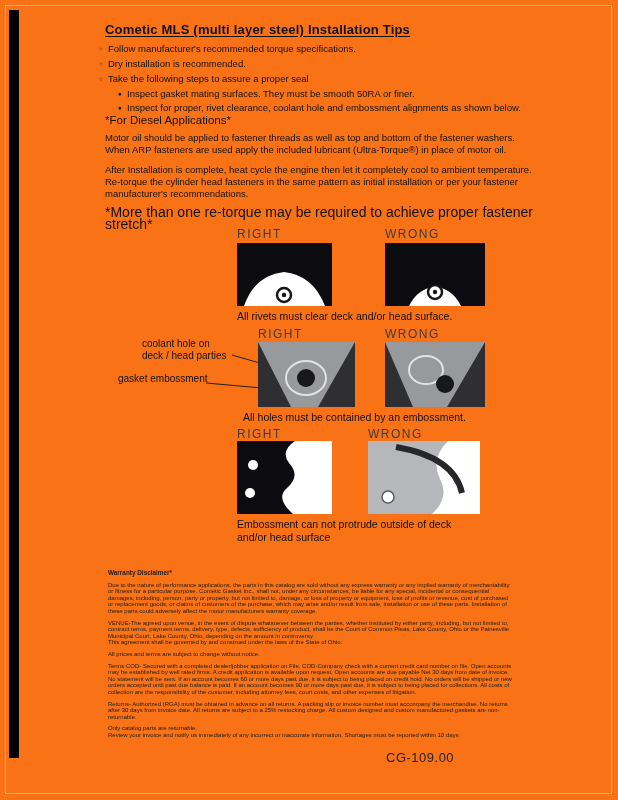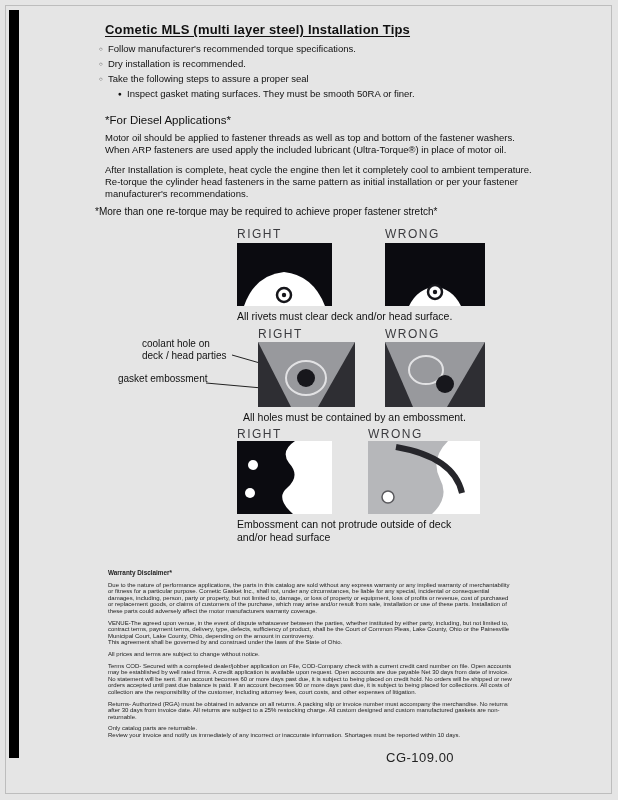--- a/index.html
+++ b/index.html
@@ -2,39 +2,39 @@
 <html><head>
 <meta charset="utf-8">
 <style>
   * { margin:0; padding:0; box-sizing:border-box; }
   html,body { background:#ffffff; }
   body {
     width:618px; height:800px;
     font-family:"Liberation Sans", sans-serif;
     color:#111;
   }
-  .page { position:relative; width:618px; height:800px; background:#e5e5e5; overflow:hidden; }
+  .page { position:relative; width:618px; height:800px; background:#f97316; overflow:hidden; }
   .abs { position:absolute; }
   .page-border { left:5px; top:5px; width:607px; height:789px; border:1px solid #bdbdbd; pointer-events:none; }
   .spine { left:9px; top:10px; width:10px; height:748px; background:#000; }
 
   .title { left:105px; top:22px; font-size:13px; font-weight:bold; text-decoration:underline; text-underline-offset:2px; letter-spacing:0.2px; }
 
   .bullets { left:99px; top:42px; width:480px; }
   .b-row { display:flex; font-size:9.5px; line-height:13px; }
   .marker { width:9px; flex:none; text-align:left; }
   .marker.open::before { content:"○"; font-size:6px; position:relative; top:-1px; }
   .marker.fill::before { content:"●"; font-size:6.5px; position:relative; top:-1px; }
   .b-row.sub { margin-left:19px; }
 
   .heading { left:105px; top:114px; font-size:11.5px; font-weight:normal; }
   .body-para { font-size:9.5px; line-height:12px; width:432px; }
   .para1 { left:105px; top:132px; }
   .para2 { left:105px; top:164px; }
-  .note  { left:95px; top:206px; width:450px; font-size:10px; }
+  .note  { left:105px; top:206px; width:450px; font-size:14px; }
 
   .dlabel { font-size:12px; letter-spacing:1.5px; color:#3b3b3f; text-align:left; }
   .caption { font-size:10.5px; line-height:12.5px; white-space:pre-line; width:290px; }
   .ann { font-size:10px; line-height:11.5px; white-space:pre-line; color:#111; }
   svg.diag, svg.ann-lines { position:absolute; display:block; }
 
   .warranty { left:108px; top:570px; width:406px; font-size:6px; line-height:6.6px; color:#1c1c1c; }
   .warranty .w-head { font-size:6.4px; font-weight:bold; margin-bottom:5px; }
   .warranty p { margin-bottom:5px; white-space:pre-line; }
 
@@ -58,20 +58,24 @@
       <span class="marker open"></span>
       <span>Dry installation is recommended.</span>
     </div>
     <div class="b-row">
       <span class="marker open"></span>
       <span>Take the following steps to assure a proper seal</span>
     </div>
     <div class="b-row sub">
       <span class="marker fill"></span>
       <span>Inspect gasket mating surfaces.  They must be smooth 50RA or finer.</span>
+    </div>
+    <div class="b-row sub">
+      <span class="marker fill"></span>
+      <span>Inspect for proper, rivet clearance, coolant hole and embossment alignments as shown below.</span>
     </div>
   </div>
 
   <h2 class="abs heading">*For Diesel Applications*</h2>
   <p class="abs body-para para1">Motor oil should be applied to fastener threads as well as top and bottom of the fastener washers. When ARP fasteners are used apply the included lubricant (Ultra-Torque®) in place of motor oil.</p>
   <p class="abs body-para para2">After Installation is complete, heat cycle the engine then let it completely cool to ambient temperature. Re-torque the cylinder head fasteners in the same pattern as initial installation or per your fastener manufacturer's recommendations.</p>
   <p class="abs body-para note">*More than one re-torque may be required to achieve proper fastener stretch*</p>
 
   <div class="abs dlabel" style="left:237px;top:227px;width:95px">RIGHT</div>
   <div class="abs dlabel" style="left:385px;top:227px;width:100px">WRONG</div>

